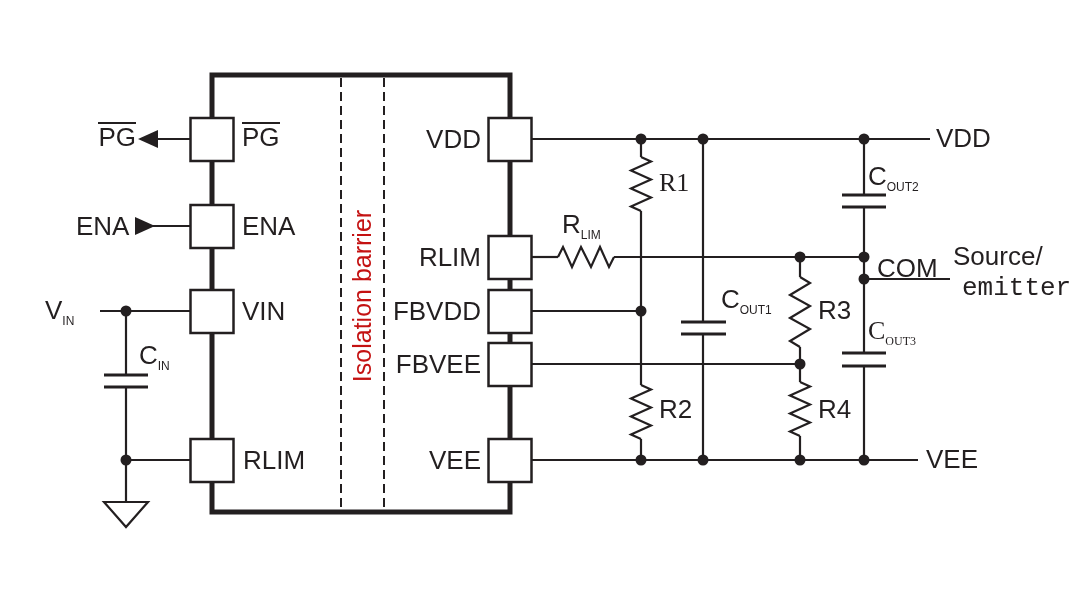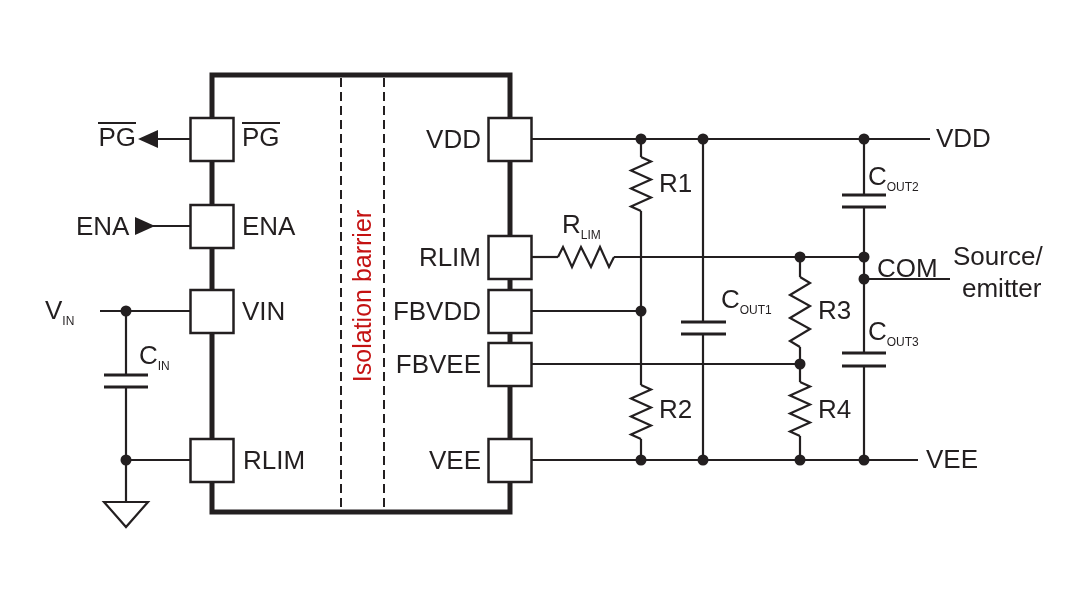--- a/index.html
+++ b/index.html
@@ -183,38 +183,38 @@
   <div class="lbl" style="left:45px;top:296px;">
     <span>V</span><span class="sub">IN</span>
   </div>
 
   <div class="lbl" style="left:139px;top:341px;">
     <span>C</span><span class="sub">IN</span>
   </div>
   <div class="lbl" style="left:562px;top:210px;">
     <span>R</span><span class="sub">LIM</span>
   </div>
-  <div class="lbl" style="left:659px;top:169px;">R1</div>
+  <div class="lbl" style="left:659px;top:169px;font-family:Liberation Serif, serif;">R1</div>
   <div class="lbl" style="left:659px;top:395px;">R2</div>
   <div class="lbl" style="left:818px;top:296px;">R3</div>
   <div class="lbl" style="left:818px;top:395px;">R4</div>
   <div class="lbl" style="left:713px;top:285px;margin-left:8px;">
     <span>C</span><span class="sub">OUT1</span>
   </div>
   <div class="lbl" style="left:868px;top:162px;">
     <span>C</span><span class="sub">OUT2</span>
   </div>
-  <div class="lbl" style="left:868px;top:317px;">
+  <div class="lbl" style="left:868px;top:317px;font-family:Liberation Serif, serif;">
     <span>C</span><span class="sub">OUT3</span>
   </div>
 
   <div class="lbl" style="left:936px;top:124px;">VDD</div>
   <div class="lbl" style="left:877px;top:254px;">COM</div>
   <div class="lbl" style="left:953px;top:242px;">Source/</div>
-  <div class="lbl" style="left:962px;top:274px;">emitter</div>
+  <div class="lbl" style="left:962px;top:274px;font-family:Liberation Mono, monospace;">emitter</div>
   <div class="lbl" style="left:926px;top:445px;">VEE</div>
 
   <div class="lbl" style="left:242px;top:122px;">
     <span class="ovl">PG</span>
   </div>
   <div class="lbl" style="left:242px;top:212px;">ENA</div>
   <div class="lbl" style="left:242px;top:297px;">VIN</div>
   <div class="lbl" style="left:243px;top:446px;">RLIM</div>
 
   <div class="lbl ra" style="left:380px;top:125px;width:101px;">VDD</div>

